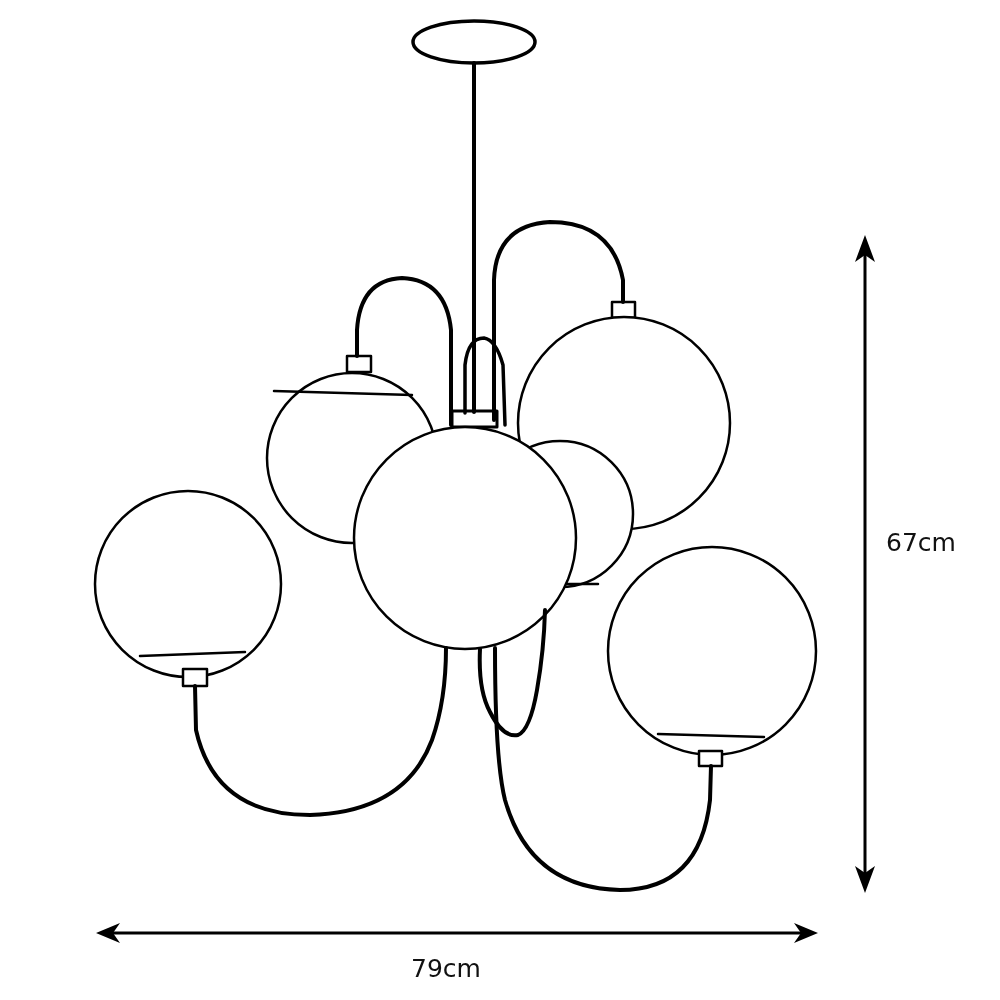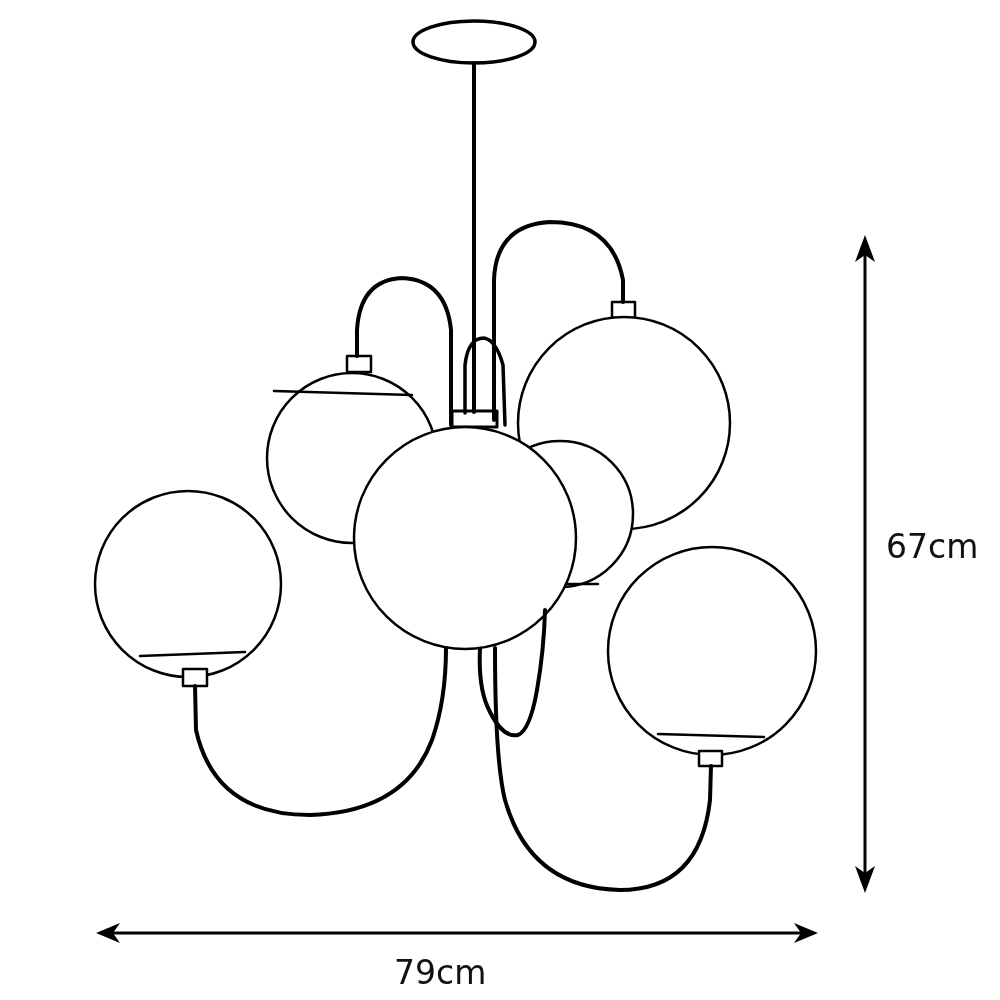--- a/index.html
+++ b/index.html
@@ -1,26 +1,26 @@
 <!DOCTYPE html>
 <html><head>
 <meta charset="utf-8">
 <style>
   html, body { margin: 0; padding: 0; background: #ffffff; }
   .canvas { position: relative; width: 1000px; height: 1000px; overflow: hidden; background: #ffffff; }
   svg { position: absolute; left: 0; top: 0; }
   .dim-label {
     position: absolute;
     font-family: "DejaVu Sans", sans-serif;
-    font-size: 33px;
+    font-size: 25px;
     color: #111111;
     line-height: 1;
   }
   #label-height { left: 886px; top: 530px; }
-  #label-width { left: 394px; top: 956px; }
+  #label-width { left: 411px; top: 956px; }
 </style>
 </head>
 <body>
 
 <div class="canvas">
   <svg width="1000" height="1000" viewBox="0 0 1000 1000" fill="none" stroke="#000" stroke-linecap="round" stroke-linejoin="round">
 
     <ellipse cx="474" cy="42" rx="61" ry="21" stroke-width="3.5"></ellipse>
     <line x1="474" y1="63" x2="474" y2="412" stroke-width="4"></line>
 

